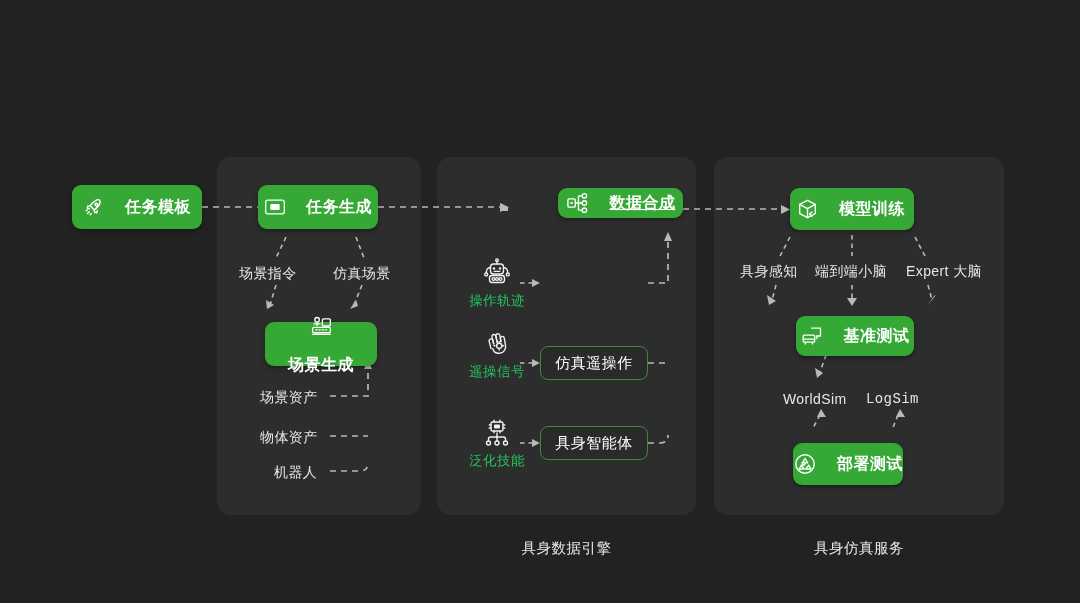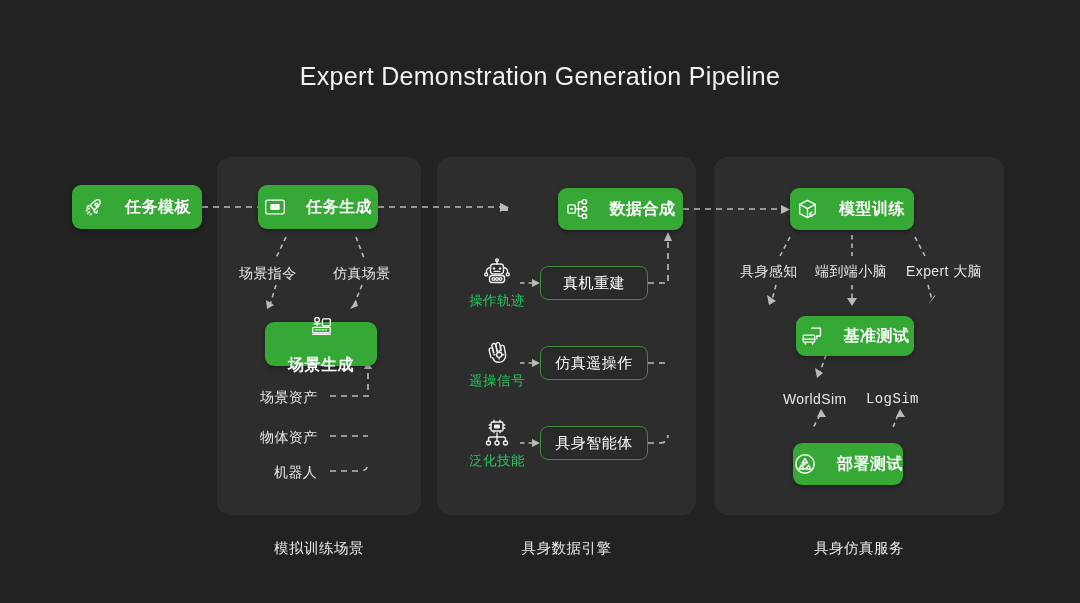--- a/index.html
+++ b/index.html
@@ -89,21 +89,20 @@
   #wires { position: absolute; left: 0; top: 0; width: 1080px; height: 603px; pointer-events: none; }
   .dash { fill: none; stroke: #b9b9b9; stroke-width: 1.7; stroke-dasharray: 6 5; stroke-linecap: butt; }
   .dash-s { fill: none; stroke: #b9b9b9; stroke-width: 1.6; stroke-dasharray: 4.5 4; }
   .ahead { fill: #b9b9b9; }
 </style>
 </head>
 <body>
 
 <div id="stage">
 
-  <div class="title">Expert Demonstration Generation Pipeline</div>
 
   <div class="panel" id="panel-1"></div>
   <div class="panel" id="panel-2"></div>
   <div class="panel" id="panel-3"></div>
 
   <svg id="wires">
 
     <path class="dash" d="M202,207 L258,207"></path>
     <polygon class="ahead" points="258,203 266,207 258,211"></polygon>
     <path class="dash" d="M378,207 L500,207"></path>
@@ -195,21 +194,21 @@
     <span class="lbl">场景生成</span>
   </div>
 
   <div class="tlabel" style="left:239px; top:265px;">场景指令</div>
   <div class="tlabel" style="left:333px; top:265px;">仿真场景</div>
 
   <div class="tlabel" style="left:260px; top:389px;">场景资产</div>
   <div class="tlabel" style="left:260px; top:429px;">物体资产</div>
   <div class="tlabel" style="left:274px; top:464px;">机器人</div>
 
-  <div class="pill" style="left:558px; top:188px; width:125px; height:42px;">
+  <div class="pill" style="left:558px; top:188px; width:125px; height:30px;text-decoration:underline;">
     <span>
       <svg width="24" height="22" viewBox="0 0 26 24" fill="none" stroke="#fff" stroke-width="1.5">
         <rect x="2" y="7.5" width="8" height="9" rx="1.3"></rect>
         <path d="M4.4 12h3.2"></path>
         <circle cx="20" cy="4.2" r="2.4"></circle>
         <circle cx="20" cy="12" r="2.4"></circle>
         <circle cx="20" cy="19.8" r="2.4"></circle>
         <path d="M13.5 4.2h4.1M13.5 12h4.1M13.5 19.8h4.1"></path>
         <path d="M13.5 4.2v15.6"></path>
         <path d="M10.2 12h3.3"></path>
@@ -232,25 +231,22 @@
         <circle cx="6.2" cy="16.4" r="1.5"></circle>
         <circle cx="27.8" cy="16.4" r="1.5"></circle>
         <rect x="9.5" y="17.5" width="15" height="7" rx="2.4"></rect>
         <circle cx="13.5" cy="21" r="1.4"></circle>
         <circle cx="17" cy="21" r="1.4"></circle>
         <circle cx="20.5" cy="21" r="1.4"></circle>
       </svg>
     </span>
     <div class="cap">操作轨迹</div>
   </div>
-  <div class="obox" style="left:540px; top:266px; width:108px; height:34px;">
-    <span>真机重建</span>
-  </div>
-
-  <div class="icongrp" style="left:462px; top:338px;">
+
+  <div class="icongrp" style="left:462px; top:329px;">
     <span class="ic">
       <svg width="34" height="32" viewBox="0 0 34 32" fill="none" stroke="#f0f0f0" stroke-width="1.4" stroke-linecap="round" stroke-linejoin="round">
         <path d="M11 19.5 9.2 12.3c-.3-1.2.4-2.2 1.5-2.4 1-.2 2 .5 2.2 1.6l.8 3.3"></path>
         <path d="M13.7 14.8 12 7.9c-.3-1.2.4-2.2 1.5-2.4 1-.2 2 .5 2.2 1.6l1.5 6.3"></path>
         <path d="M17.2 13.4 16 7c-.2-1.1.5-2.1 1.6-2.3 1-.2 2 .5 2.2 1.6l1.2 6.3"></path>
         <path d="M21 12.6l-.5-3c-.2-1 .5-2 1.5-2.2 1-.2 2 .5 2.2 1.5l1.3 7.2c.7 3.9-1.6 7.3-5.3 8-3.7.7-6.5-1-7.4-4.3"></path>
         <circle cx="19.2" cy="16.8" r="2.6"></circle>
         <path d="M19.2 13.5v-1M19.2 21v-1M22.5 16.8h1M15 16.8h-1"></path>
       </svg>
     </span>
@@ -318,17 +314,16 @@
     <span class="lbl">部署测试</span>
   </div>
 
   <div class="tlabel" style="left:740px; top:263px;">具身感知</div>
   <div class="tlabel" style="left:815px; top:263px;">端到端小脑</div>
   <div class="tlabel" style="left:906px; top:263px;">Expert 大脑</div>
 
   <div class="tlabel" style="left:783px; top:391px;">WorldSim</div>
   <div class="tlabel" style="left:866px; top:391px;font-family:Liberation Mono, monospace;">LogSim</div>
 
-  <div class="panel-caption" id="cap-1">模拟训练场景</div>
   <div class="panel-caption" id="cap-2">具身数据引擎</div>
   <div class="panel-caption" id="cap-3">具身仿真服务</div>
 
 </div>
 
 </body></html>

